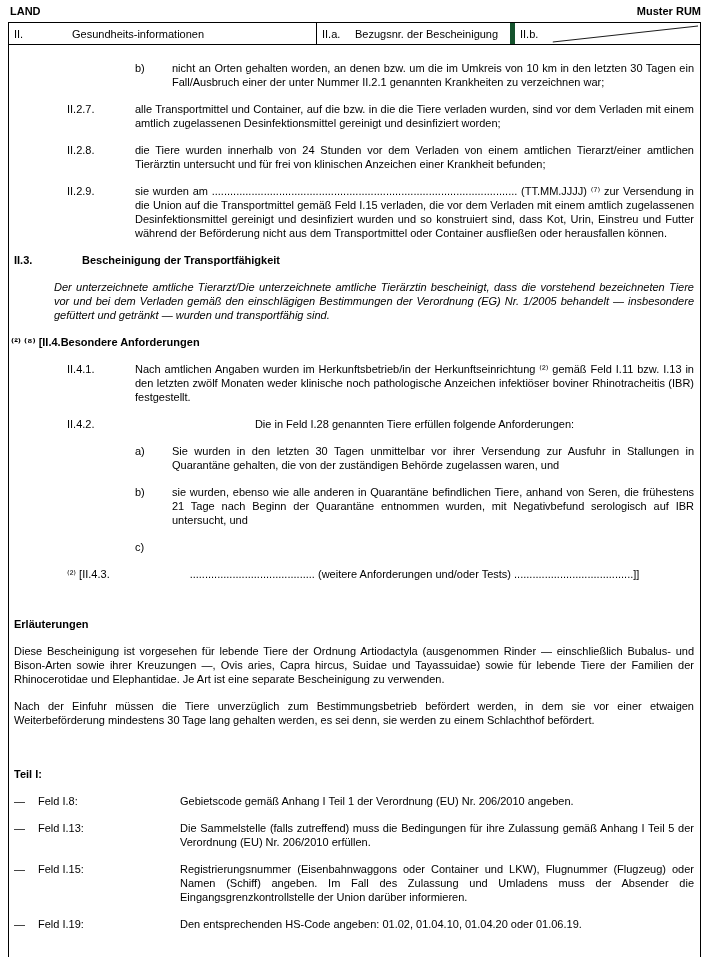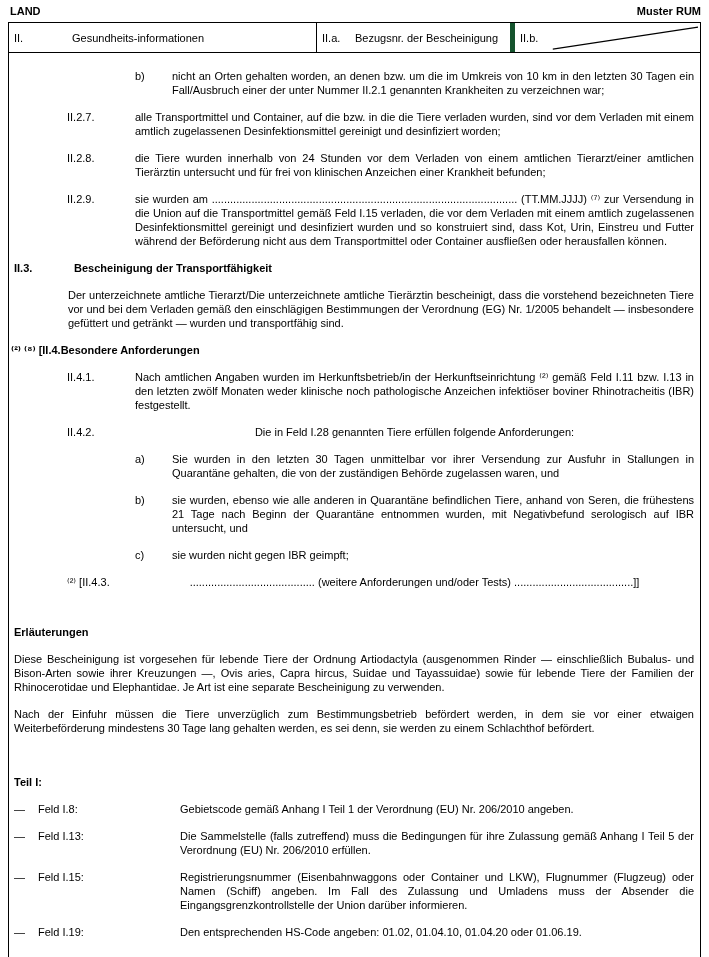--- a/index.html
+++ b/index.html
@@ -10,21 +10,21 @@
     font-family: "Liberation Sans", "DejaVu Sans", sans-serif;
     font-size: 11px; line-height: 14px;
     overflow: hidden;
   }
   .page-top {
     display: flex; justify-content: space-between;
     font-weight: bold; padding: 4px 8px 3px 10px; height: 22px;
   }
   .hdr-table {
     margin: 0 8px; display: flex;
-    border: 1px solid #000; height: 31px;
+    border: 1px solid #000; height: 23px;
   }
   .hcell { display: flex; align-items: center; padding: 0 5px; overflow: hidden; }
   .hcell.c1 { width: 307px; }
   .hcell.c2 { width: 199px; border-left: 1px solid #000; border-right: 5px solid #14532d; }
   .hcell.c3 { flex: 1; position: relative; }
   .hnum1 { width: 58px; flex-shrink: 0; }
   .hnum2 { width: 33px; flex-shrink: 0; }
   .c3 .cellnum { position: relative; z-index: 1; }
   .diag { position: absolute; inset: 0; width: 100%; height: 100%; }
   .body-box {
@@ -33,22 +33,22 @@
     padding-top: 16px; overflow: hidden;
   }
   .clause { display: flex; margin-bottom: 13px; padding-left: 58px; padding-right: 6px; }
   .clause .lbl { width: 68px; flex-shrink: 0; }
   .clause .txt { flex: 1; text-align: justify; }
   .clause .txt.plain { text-align: center; }
   .subclause { display: flex; margin-bottom: 13px; padding-left: 126px; padding-right: 6px; }
   .subclause .lbl { width: 37px; flex-shrink: 0; }
   .subclause .txt { flex: 1; text-align: justify; }
   .section-head { display: flex; margin-bottom: 13px; padding-left: 5px; font-weight: bold; }
-  .section-head .lbl { width: 60px; flex-shrink: 0; }
-  .indent-para { margin: 0 6px 13px 59px; text-align: justify; }
+  .section-head .lbl { width: 68px; flex-shrink: 0; }
+  .indent-para { margin: 0 6px 13px 45px; text-align: justify; font-style: italic; }
   .big-head { font-weight: bold; padding-left: 2px; margin-bottom: 13px; }
   .note-head { font-weight: bold; padding-left: 5px; margin-bottom: 13px; margin-top: 40px; }
   .gap-before { margin-top: 36px; }
   .note-para { margin: 0 6px 13px 5px; text-align: justify; }
   .field-row { display: flex; margin-bottom: 13px; padding-left: 5px; padding-right: 6px; }
   .field-row .dash { width: 24px; flex-shrink: 0; }
   .field-row .flabel { width: 142px; flex-shrink: 0; }
   .field-row .ftext { flex: 1; text-align: justify; }
 </style>
 </head>
@@ -124,21 +124,20 @@
       <span class="txt">Sie wurden in den letzten 30 Tagen unmittelbar vor ihrer Versendung zur Ausfuhr in Stallungen in Quarantäne gehalten, die von der zuständigen Behörde zugelassen waren, und</span>
     </div>
 
     <div class="subclause">
       <span class="lbl">b)</span>
       <span class="txt">sie wurden, ebenso wie alle anderen in Quarantäne befindlichen Tiere, anhand von Seren, die frühestens 21 Tage nach Beginn der Quarantäne entnommen wurden, mit Negativbefund serologisch auf IBR untersucht, und</span>
     </div>
 
     <div class="subclause">
       <span class="lbl">c)</span>
-      <span class="txt">sie wurden nicht gegen IBR geimpft;</span>
     </div>
 
     <div class="clause">
       <span class="lbl">⁽²⁾ [II.4.3.</span>
       <span class="txt plain">......................................... (weitere Anforderungen und/oder Tests) .......................................]]</span>
     </div>
 
     <div class="note-head gap-before">Erläuterungen</div>
 
     <div class="note-para">Diese Bescheinigung ist vorgesehen für lebende Tiere der Ordnung Artiodactyla (ausgenommen Rinder — einschließlich Bubalus- und Bison-Arten sowie ihrer Kreuzungen —, Ovis aries, Capra hircus, Suidae und Tayassuidae) sowie für lebende Tiere der Familien der Rhinocerotidae und Elephantidae. Je Art ist eine separate Bescheinigung zu verwenden.</div>

